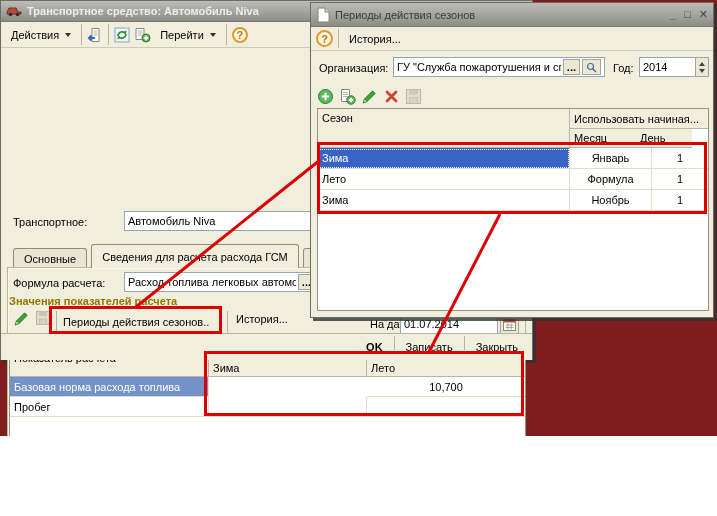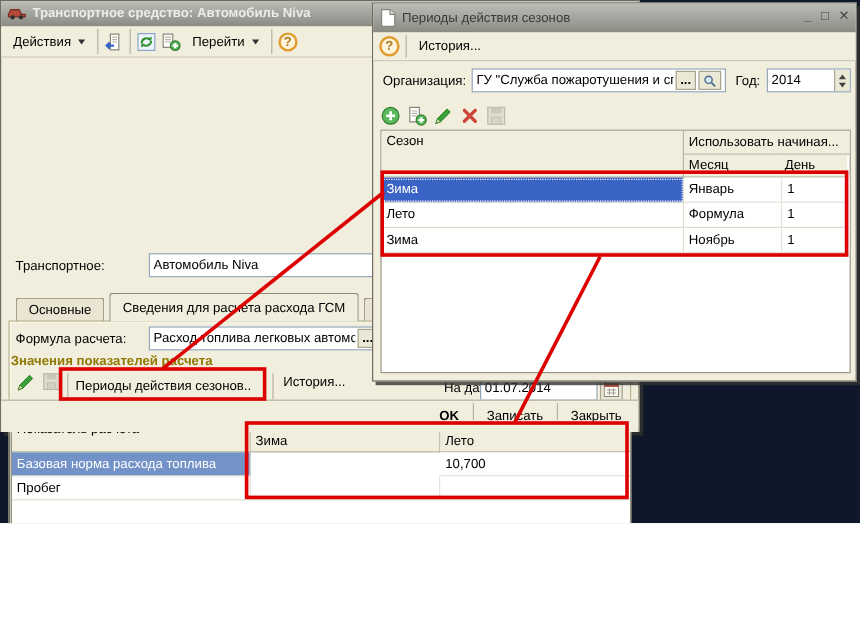--- a/index.html
+++ b/index.html
@@ -1,16 +1,16 @@
 <!DOCTYPE html>
 <html><head>
 <meta charset="utf-8">
 <style>
   html,body{margin:0;padding:0}
-  #canvas{position:relative;width:717px;height:436px;background:#0f172a;overflow:hidden;
+  #canvas{position:relative;width:717px;height:436px;background:#7f1d1d;overflow:hidden;
           font-family:"Liberation Sans","DejaVu Sans",sans-serif;font-size:11px;color:#000}
   .win{position:absolute;background:#f1eedd;border:1px solid #6e6c60;box-shadow:3px 3px 0 rgba(50,50,50,.8);box-sizing:border-box}
   .titlebar{position:absolute;left:0;right:0;top:0;display:flex;align-items:center;gap:5px;padding:0 5px;
             background:linear-gradient(#bdbdb8,#8d8d87);border-bottom:1px solid #79776b;box-sizing:border-box}
   .t-dark{font-weight:normal;color:#3a3a3a;white-space:nowrap;overflow:hidden}
   .t-light{font-weight:bold;color:#ececec;white-space:nowrap;overflow:hidden}
   .wctrl{margin-left:auto;display:flex;gap:8px;align-items:center;font-weight:bold;color:#474747}
   .wbtn{cursor:default;line-height:1}
   .toolbar{position:absolute;display:flex;align-items:center;gap:4px;padding:0 5px;background:#f1eedd;
            border-bottom:1px solid #cfcbb8;box-sizing:border-box}
@@ -25,21 +25,21 @@
   .spin{flex:0 0 12px;margin-left:auto;display:flex;flex-direction:column;justify-content:center;gap:3px;align-items:center;
         background:#ece8d6;border-left:1px solid #a8a492;align-self:stretch}
   .tri-up{width:0;height:0;border-left:3px solid transparent;border-right:3px solid transparent;border-bottom:4px solid #444}
   .tri-dn{width:0;height:0;border-left:3px solid transparent;border-right:3px solid transparent;border-top:4px solid #444}
   .arrow-dn{display:inline-block;width:0;height:0;border-left:3px solid transparent;border-right:3px solid transparent;border-top:4px solid #333;margin-left:2px}
   .tbl{position:absolute;background:#fff;border:1px solid #989482;box-sizing:border-box}
   .hcell{position:absolute;background:#f1eedd;border-right:1px solid #b9b5a2;border-bottom:1px solid #b9b5a2;
          display:flex;align-items:center;padding:0 4px;box-sizing:border-box;overflow:hidden;white-space:nowrap}
   .cell{position:absolute;display:flex;align-items:center;padding:0 4px;box-sizing:border-box;
         border-right:1px solid #e0ddcf;border-bottom:1px solid #e0ddcf;overflow:hidden;white-space:nowrap;background:#fff}
-  .num{justify-content:flex-start}
+  .num{justify-content:center}
   .selA{background:#3a63c6;color:#fff;outline:1px dotted #f2f2ff;outline-offset:-2px}
   .selI{background:#7392c8;color:#fff}
   .tab{position:absolute;background:#f1eedd;border:1px solid #8f8c7a;border-bottom:none;border-radius:3px 3px 0 0;
        display:flex;align-items:center;justify-content:center;box-sizing:border-box;white-space:nowrap}
   .tab-inactive{background:#e9e5d2}
   .panel{position:absolute;border:1px solid #bab696;box-shadow:inset 1px 1px 0 #fbf9ea;box-sizing:border-box}
   .heading{font-weight:bold;color:#8f7800}
   .redbox{position:absolute;border:3px solid #dd0000;z-index:40;box-sizing:border-box}
   .footer{position:absolute;display:flex;align-items:center;justify-content:flex-end;gap:2px;
           border-top:1px solid #b6b2a0;background:#f1eedd;box-sizing:border-box;padding:0 6px}
@@ -289,21 +289,21 @@
     <div class="tbl" style="left:6px;top:105px;width:392px;height:203px">
       <div class="hcell" style="left:252px;top:0;width:138px;height:20px;border-right:none">
         <span>Использовать начиная...</span>
       </div>
       <div class="hcell" style="left:0;top:0;width:252px;height:39px;align-items:flex-start;padding-top:3px">
         <span>Сезон</span>
       </div>
       <div class="hcell" style="left:252px;top:20px;width:82px;height:19px">
         <span>Месяц</span>
       </div>
-      <div class="hcell" style="left:332px;top:20px;width:56px;height:19px;border-right:none">
+      <div class="hcell" style="left:318px;top:20px;width:56px;height:19px;border-right:none">
         <span>День</span>
       </div>
 
       <div class="cell selA" style="left:0;top:39px;width:252px;height:21px">
         <span>Зима</span>
       </div>
       <div class="cell num" style="left:252px;top:39px;width:82px;height:21px">
         <span>Январь</span>
       </div>
       <div class="cell num" style="left:334px;top:39px;width:56px;height:21px;border-right:none">

